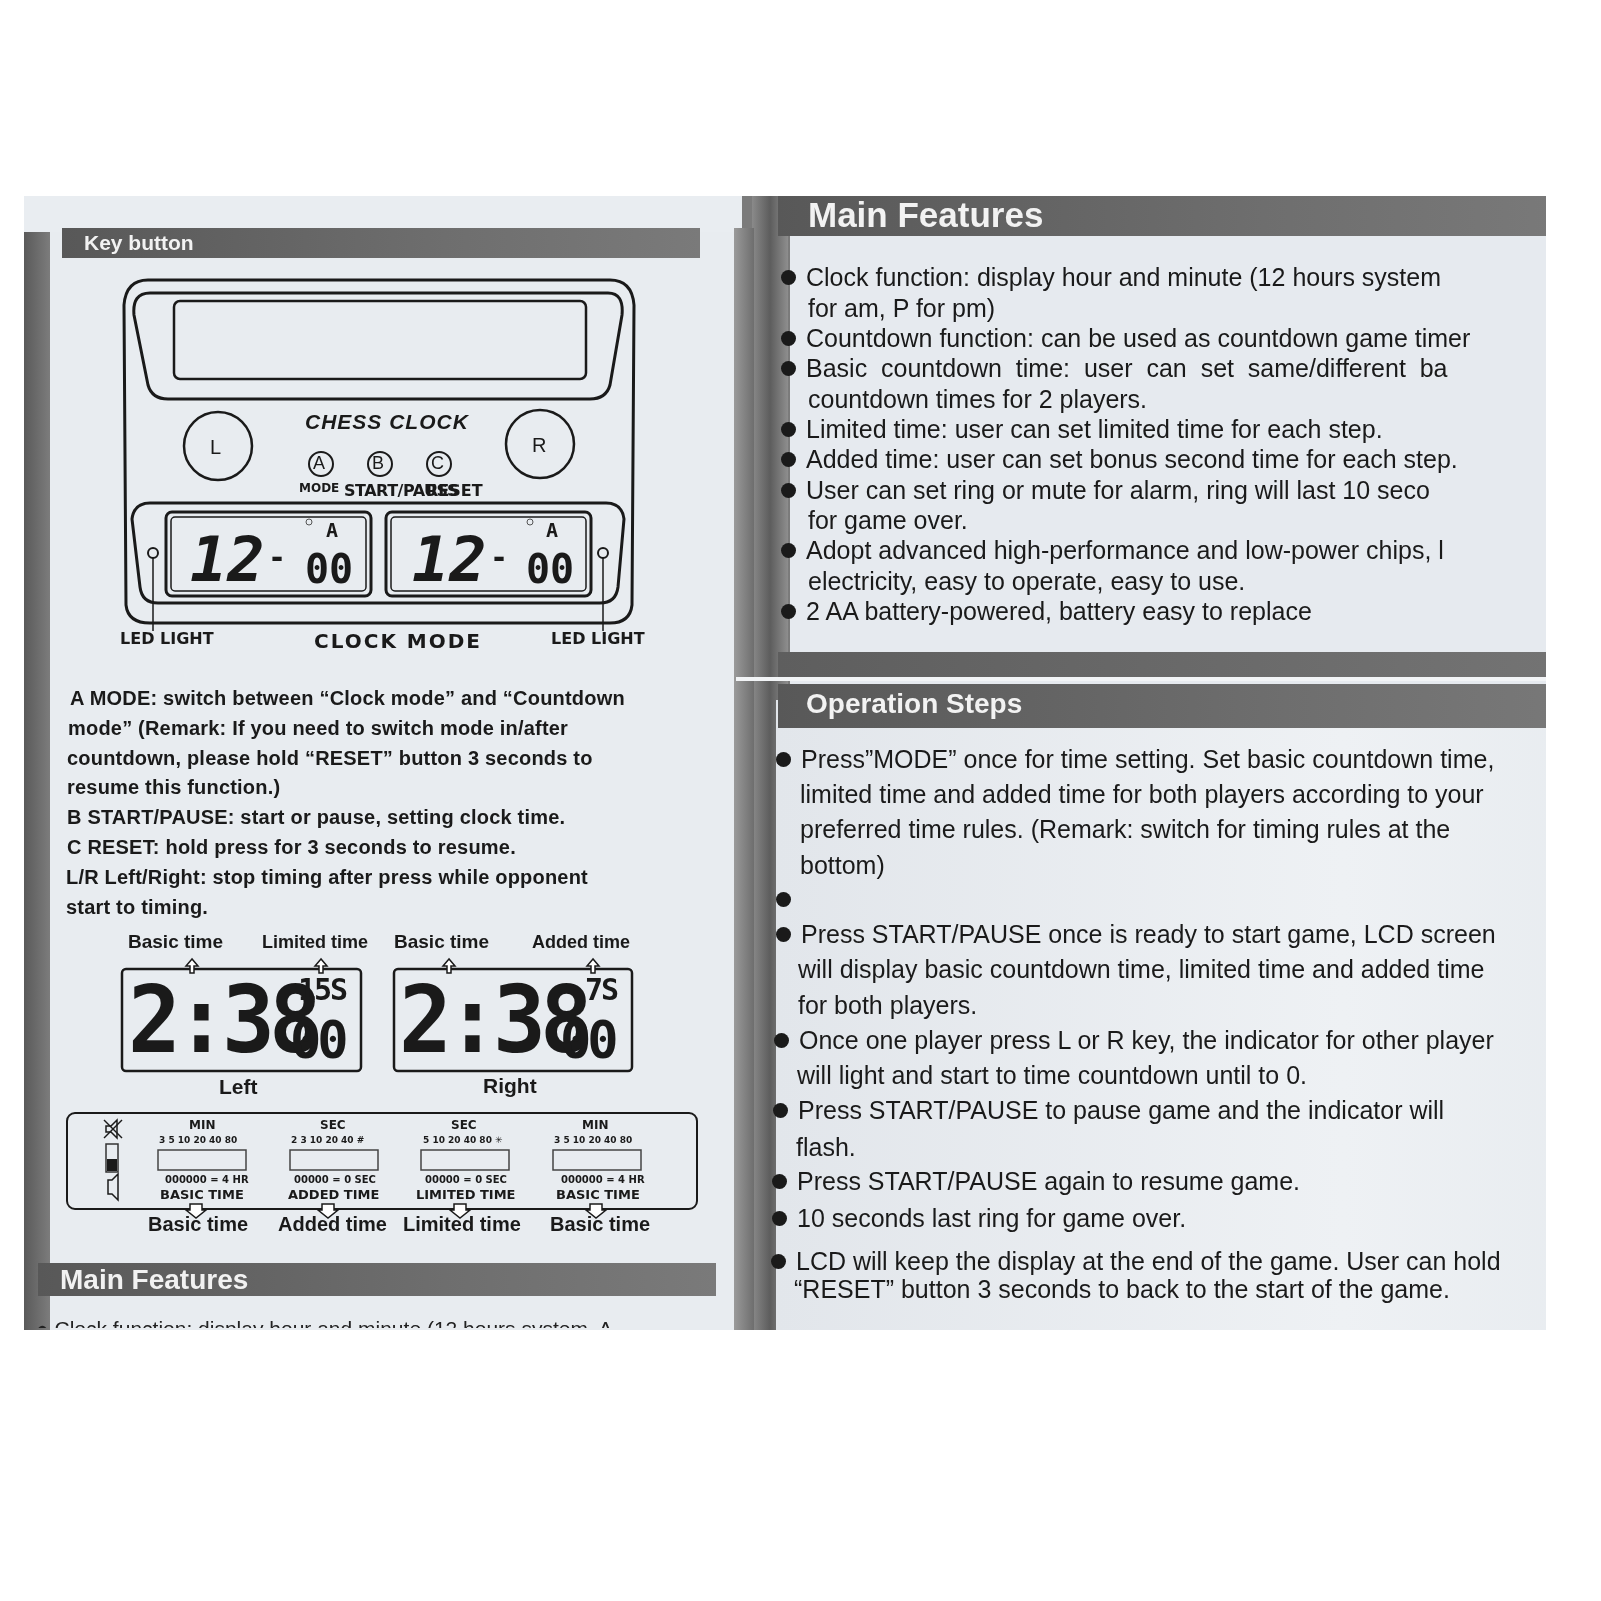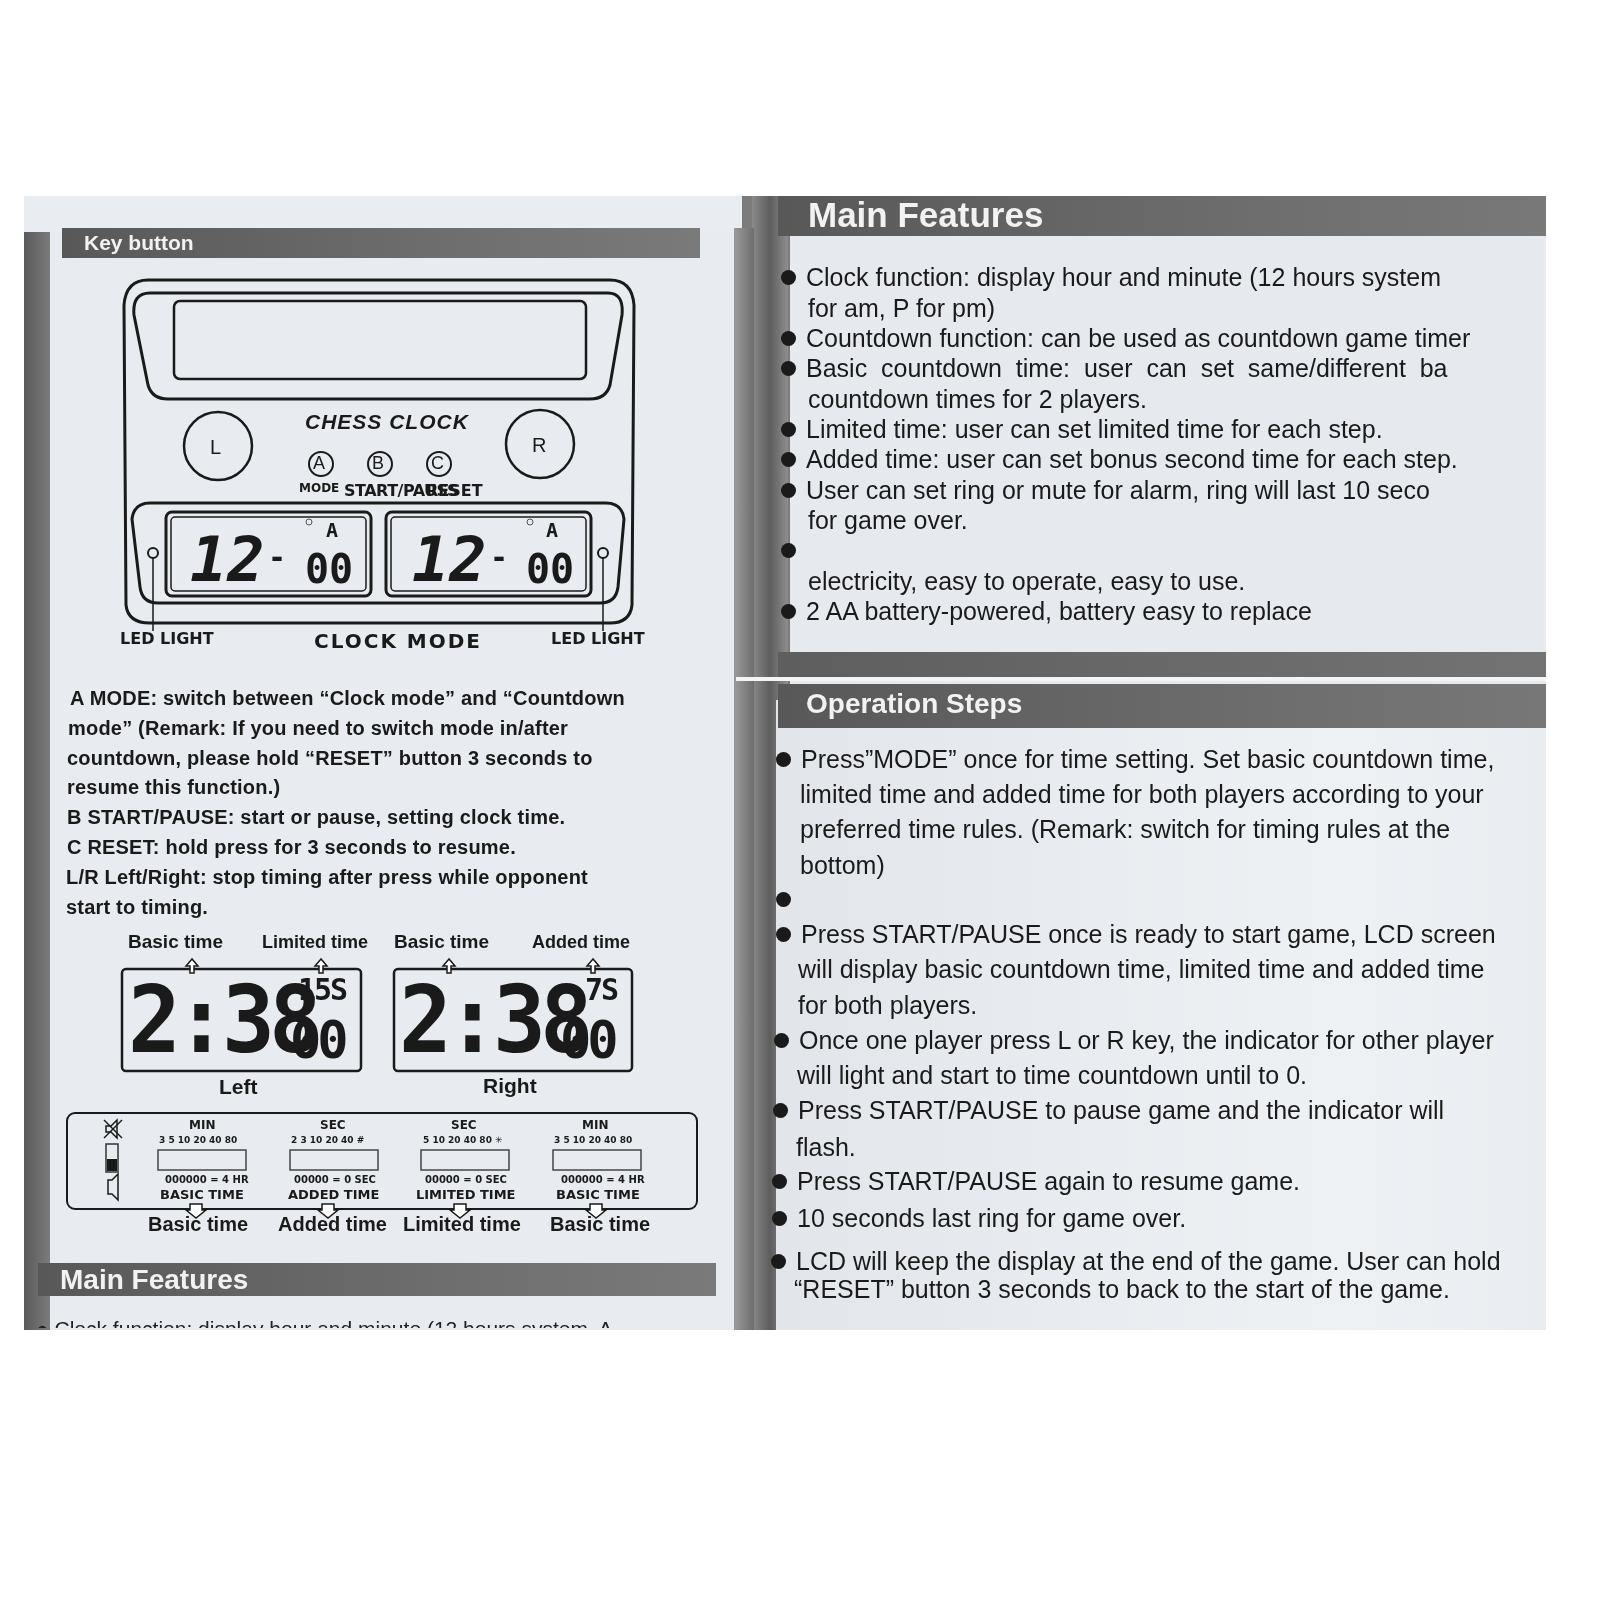--- a/index.html
+++ b/index.html
@@ -192,21 +192,21 @@
 <div>
   <div class="txt feat" style="left:781px;top:262px;"><span class="bullet"></span><span>Clock function: display hour and minute (12 hours system</span></div>
   <div class="txt feat" style="left:808px;top:293px;"><span>for am, P for pm)</span></div>
   <div class="txt feat" style="left:781px;top:323px;"><span class="bullet"></span><span>Countdown function: can be used as countdown game timer</span></div>
   <div class="txt feat" style="left:781px;top:353px;"><span class="bullet"></span><span style="white-space:pre;">Basic  countdown  time:  user  can  set  same/different  ba</span></div>
   <div class="txt feat" style="left:808px;top:384px;"><span>countdown times for 2 players.</span></div>
   <div class="txt feat" style="left:781px;top:414px;"><span class="bullet"></span><span>Limited time: user can set limited time for each step.</span></div>
   <div class="txt feat" style="left:781px;top:444px;"><span class="bullet"></span><span>Added time: user can set bonus second time for each step.</span></div>
   <div class="txt feat" style="left:781px;top:475px;"><span class="bullet"></span><span>User can set ring or mute for alarm, ring will last 10 seco</span></div>
   <div class="txt feat" style="left:808px;top:505px;"><span>for game over.</span></div>
-  <div class="txt feat" style="left:781px;top:535px;"><span class="bullet"></span></div>
+  <div class="txt feat" style="left:781px;top:535px;"><span class="bullet"></span><span>Adopt advanced high-performance and low-power chips, l</span></div>
   <div class="txt feat" style="left:808px;top:566px;"><span>electricity, easy to operate, easy to use.</span></div>
   <div class="txt feat" style="left:781px;top:596px;"><span class="bullet"></span><span>2 AA battery-powered, battery easy to replace</span></div>
 </div>
 
 <div style="position:absolute;left:778px;top:652px;width:808px;height:26px;background:linear-gradient(90deg,#5e5e5e,#747474);"></div>
 <div style="position:absolute;left:736px;top:677px;width:850px;height:4px;background:#f2f4f6;"></div>
 
 <div class="sec-header" style="left:778px;top:684px;width:844px;height:44px;font-size:28px;line-height:40px;padding:0 0 0 28px;">
   <span>Operation Steps</span>
 </div>

